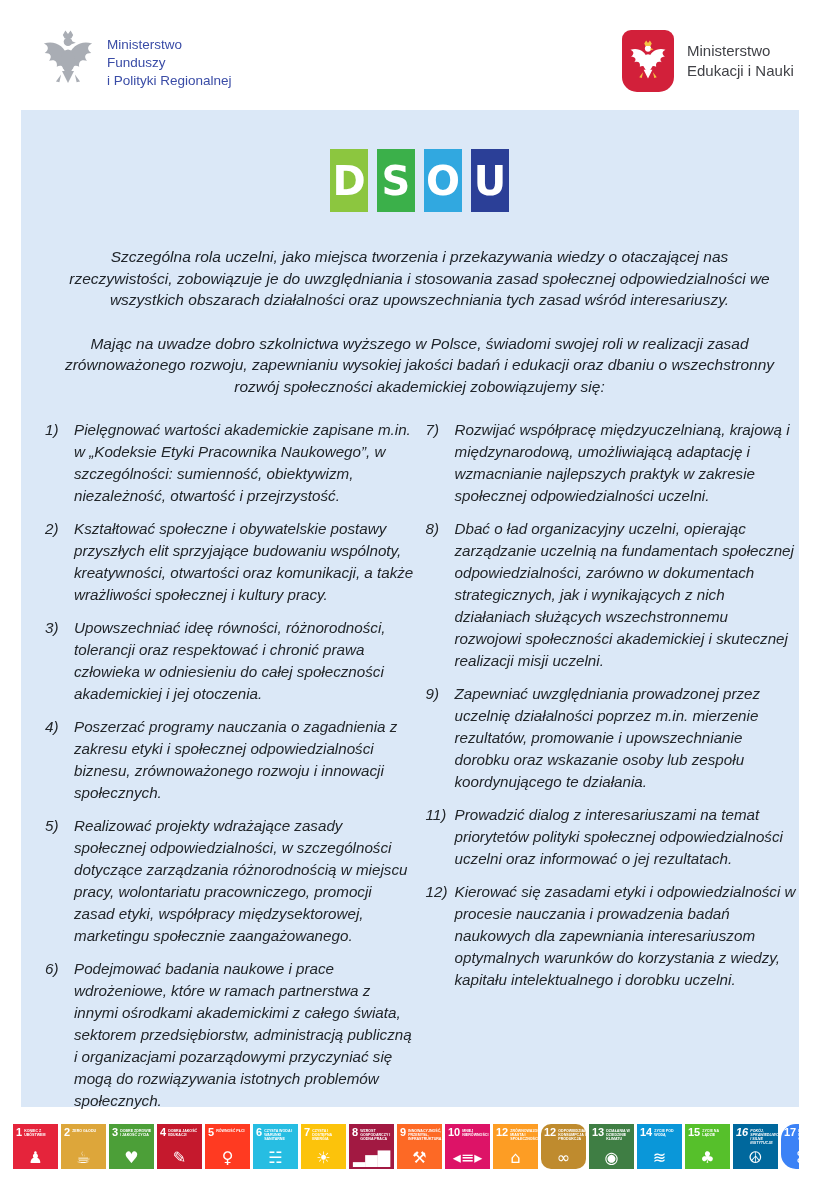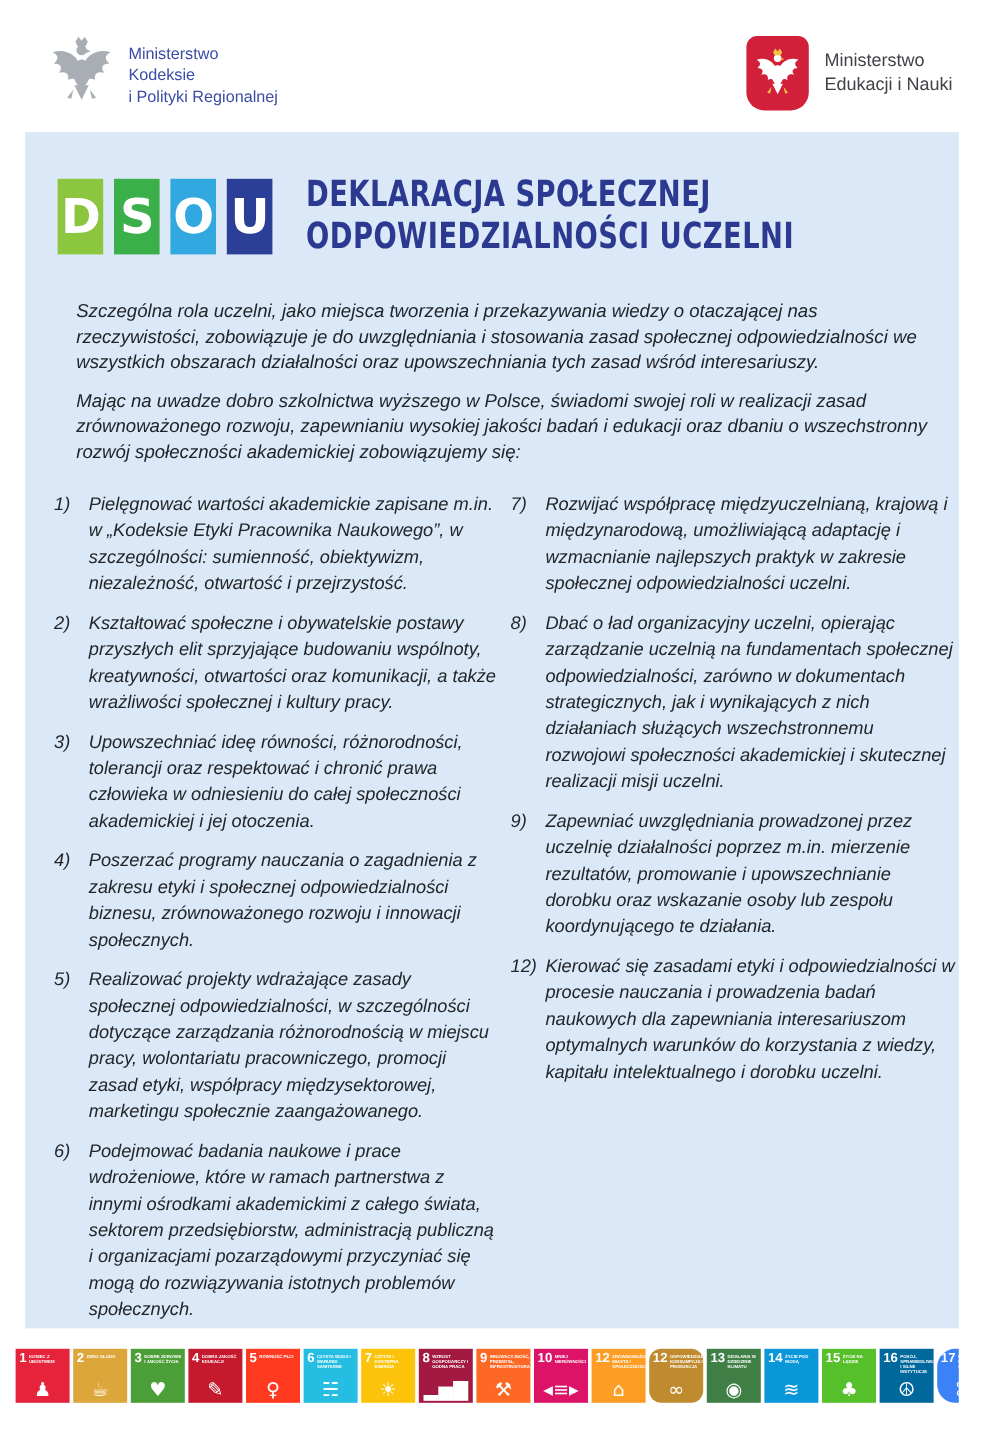--- a/index.html
+++ b/index.html
@@ -25,24 +25,24 @@
   .tiles { display:flex; gap:9px; }
   .tile { width:38px; height:63px; display:flex; align-items:center; justify-content:center; }
   .tile span { color:#ffffff; font-family:"DejaVu Sans","Liberation Sans",sans-serif;
                font-weight:bold; font-size:40px; line-height:1; }
   .brand-title { margin-left:28px; margin-top:-4px; color:#2b3990; }
   .brand-title .line { display:block; font-family:"DejaVu Sans","Liberation Sans",sans-serif;
                        font-weight:bold; font-size:30px; line-height:35px; letter-spacing:0.5px;
                        transform:scaleX(0.76); transform-origin:left center; white-space:nowrap; }
 
   
-  .intro { width:712px; margin:0 auto; font-style:italic;
+  .intro { width:712px; margin:0 auto; text-align:center; font-style:italic;
            font-size:15.5px; line-height:21.5px; color:#20252b; }
   .intro.first { margin-top:34px; }
-  .intro.second { margin-top:10px; }
+  .intro.second { margin-top:22px; }
 
   
   .columns { display:flex; gap:10px; margin:22px 22px 0 24px; }
   .col { width:383px; }
   .item { display:flex; margin-bottom:11px; }
   .item-num { flex:0 0 29px; font-style:italic; font-size:15.2px; line-height:22px; color:#22262a; }
   .item-text { flex:1; font-style:italic; font-size:15.2px; line-height:22px; color:#22262a; }
 
   
   .sdg-row { position:absolute; left:13px; top:1124px; display:flex; gap:3px; }
@@ -66,21 +66,21 @@
         <circle cx="32" cy="16" r="5"></circle>
         <path d="M36 15 L41 17 L36 19 Z"></path>
         <path d="M32 34 C28 20 16 14 4 18 C10 21 10 25 5 29 C12 29 14 33 10 38 C17 36 20 39 19 45 C24 42 28 45 28 50 L36 50 C36 45 40 42 45 45 C44 39 47 36 54 38 C50 33 52 29 59 29 C54 25 54 21 60 18 C48 14 36 20 32 34 Z"></path>
         <ellipse cx="32" cy="38" rx="8" ry="13"></ellipse>
         <path d="M25 50 L39 50 L32 64 Z"></path>
         <path d="M24 54 L18 62 L22 63 Z M40 54 L46 62 L42 63 Z"></path>
       </g>
     </svg>
     <div class="logo-left-text">
       <div>Ministerstwo</div>
-      <div>Kodeksie</div>
+      <div>Funduszy</div>
       <div>i Polityki Regionalnej</div>
     </div>
   </div>
 
   <div class="logo-right">
     <div class="shield">
       <svg width="40" height="48" viewBox="0 0 64 72">
         <g fill="#ffffff">
           <circle cx="32" cy="16" r="5"></circle>
           <path d="M32 34 C28 20 16 14 4 18 C10 21 10 25 5 29 C12 29 14 33 10 38 C17 36 20 39 19 45 C24 42 28 45 28 50 L36 50 C36 45 40 42 45 45 C44 39 47 36 54 38 C50 33 52 29 59 29 C54 25 54 21 60 18 C48 14 36 20 32 34 Z"></path>
@@ -110,24 +110,20 @@
         <div class="tile" style="background: rgb(59, 176, 74);">
             <span>S</span>
           </div>
         <div class="tile" style="background: rgb(49, 168, 224);">
             <span>O</span>
           </div>
         <div class="tile" style="background: rgb(43, 63, 151);">
             <span>U</span>
           </div>
       </div>
-      <div class="brand-title">
-        <span class="line">DEKLARACJA SPOŁECZNEJ</span>
-        <span class="line">ODPOWIEDZIALNOŚCI UCZELNI</span>
-      </div>
     </div>
 
     <p class="intro first">Szczególna rola uczelni, jako miejsca tworzenia i przekazywania wiedzy o otaczającej nas rzeczywistości, zobowiązuje je do uwzględniania i stosowania zasad społecznej odpowiedzialności we wszystkich obszarach działalności oraz upowszechniania tych zasad wśród interesariuszy.</p>
     <p class="intro second">Mając na uwadze dobro szkolnictwa wyższego w Polsce, świadomi swojej roli w realizacji zasad zrównoważonego rozwoju, zapewnianiu wysokiej jakości badań i edukacji oraz dbaniu o wszechstronny rozwój społeczności akademickiej zobowiązujemy się:</p>
 
     <div class="columns">
       <div class="col">
         <div class="item">
           <span class="item-num">1)</span>
           <span class="item-text">Pielęgnować wartości akademickie zapisane m.in. w „Kodeksie Etyki Pracownika Naukowego”, w szczególności: sumienność, obiektywizm, niezależność, otwartość i przejrzystość.</span>
@@ -160,20 +156,24 @@
         </div>
         <div class="item">
           <span class="item-num">8)</span>
           <span class="item-text">Dbać o ład organizacyjny uczelni, opierając zarządzanie uczelnią na fundamentach społecznej odpowiedzialności, zarówno w dokumentach strategicznych, jak i wynikających z nich działaniach służących wszechstronnemu rozwojowi społeczności akademickiej i skutecznej realizacji misji uczelni.</span>
         </div>
         <div class="item">
           <span class="item-num">9)</span>
           <span class="item-text">Zapewniać uwzględniania prowadzonej przez uczelnię działalności poprzez m.in. mierzenie rezultatów, promowanie i upowszechnianie dorobku oraz wskazanie osoby lub zespołu koordynującego te działania.</span>
         </div>
         <div class="item">
+          <span class="item-num">11)</span>
+          <span class="item-text">Prowadzić dialog z interesariuszami na temat priorytetów polityki społecznej odpowiedzialności uczelni oraz informować o jej rezultatach.</span>
+        </div>
+        <div class="item">
           <span class="item-num">12)</span>
           <span class="item-text">Kierować się zasadami etyki i odpowiedzialności w procesie nauczania i prowadzenia badań naukowych dla zapewniania interesariuszom optymalnych warunków do korzystania z wiedzy, kapitału intelektualnego i dorobku uczelni.</span>
         </div>
       </div>
     </div>
   </div>
 
   <div class="sdg-row">
     <div class="sdg" style="background: rgb(229, 36, 59);">
       <div class="sdg-head">
@@ -273,21 +273,21 @@
         </div>
       <div class="sdg-glyph">≋</div>
     </div>
     <div class="sdg" style="background: rgb(86, 192, 43);">
       <div class="sdg-head">
           <span class="sdg-num">15</span>
           <span class="sdg-label">Życie na lądzie</span>
         </div>
       <div class="sdg-glyph">♣</div>
     </div>
-    <div class="sdg" style="background: rgb(0, 104, 157);">
+    <div class="sdg" style="background: rgb(0, 104, 157); font-style: italic;">
       <div class="sdg-head">
           <span class="sdg-num">16</span>
           <span class="sdg-label">Pokój, sprawiedliwość i silne instytucje</span>
         </div>
       <div class="sdg-glyph">☮</div>
     </div>
     <div class="sdg" style="background: #3b82f6; border-radius: 15px;">
       <div class="sdg-head">
           <span class="sdg-num">17</span>
           <span class="sdg-label">Partnerstwa na rzecz celów</span>

